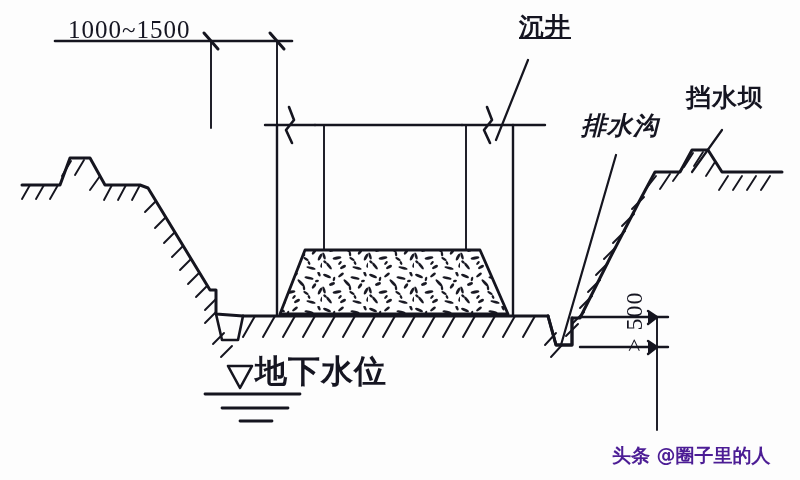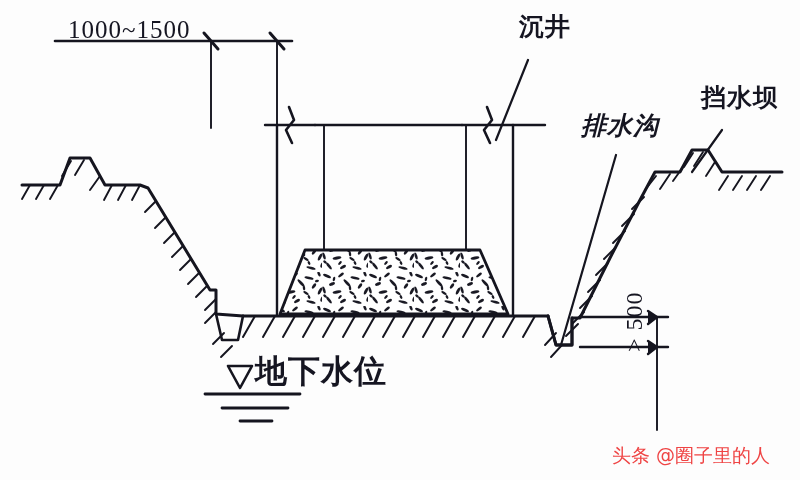--- a/index.html
+++ b/index.html
@@ -38,54 +38,54 @@
     left: 68px;
     top: 17px;
     font-size: 25px;
     letter-spacing: 1px;
     text-align: center;
   }
   #label-caisson {
     left: 519px;
     top: 14px;
     font-size: 25px;
+    text-decoration: underline;
   }
   #label-ditch {
     left: 581px;
     top: 113px;
     font-size: 25px;
     font-style: italic;
   }
   #label-dam {
     left: 686px;
     top: 85px;
     font-size: 25px;
-    margin-left: 15px;
   }
   #label-water-table {
     left: 255px;
     top: 355px;
     font-size: 32px;
   }
   #dim-bottom-label {
     left: 622px;
     top: 352px;
     font-size: 24px;
     transform: rotate(-90deg);
     transform-origin: left top;
     font-family: "Liberation Serif", serif;
     letter-spacing: 1px;
   }
   #watermark {
     left: 612px;
     top: 446px;
     font-size: 19px;
-    color: #ef4444;
+    color: #4c1d95;
     font-family: "DejaVu Sans", sans-serif;
-    font-weight: 400;
+    font-weight: 700;
   }
 </style>
 </head>
 <body>
 
 <div id="stage">
 
   <svg id="diagram" viewBox="0 0 800 480">
     <defs>
       <pattern id="gravelTex" width="46" height="34" patternUnits="userSpaceOnUse">

